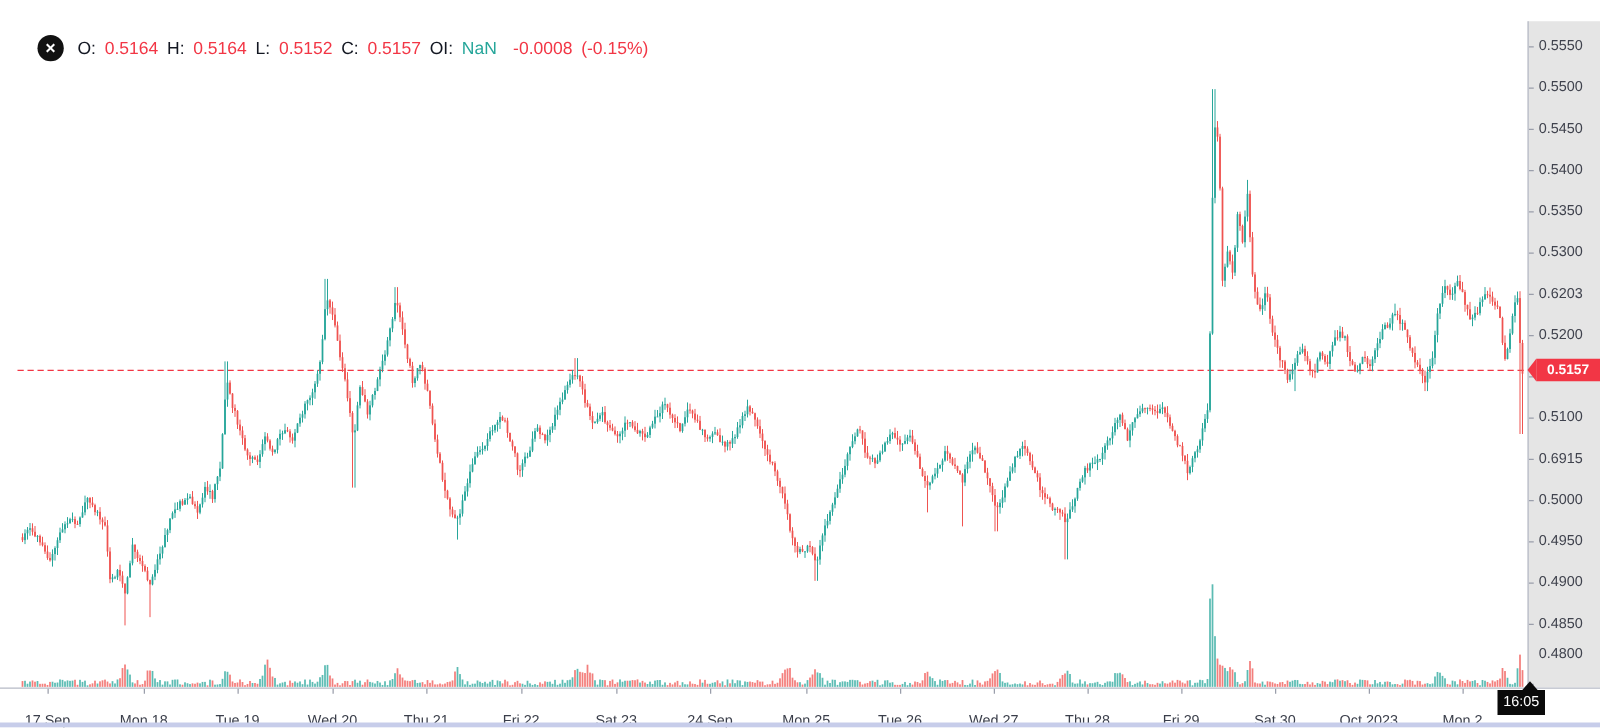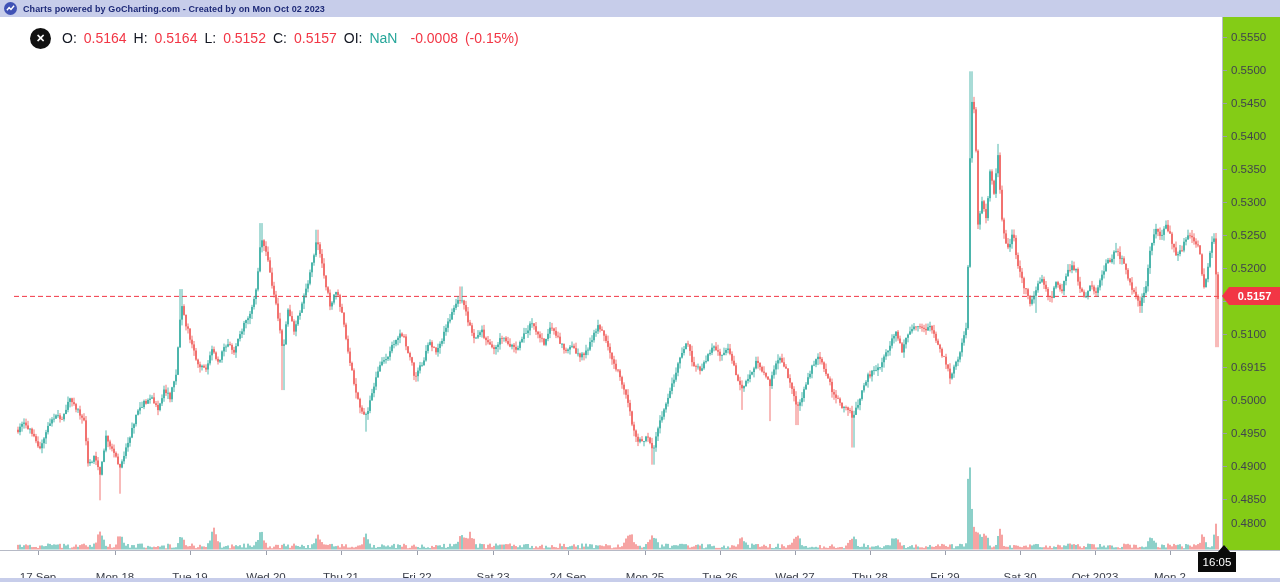--- a/index.html
+++ b/index.html
@@ -15,21 +15,21 @@
   .hdr{position:absolute;left:30px;top:26px;height:24px;display:flex;align-items:center;gap:7px;
        font-size:14px;color:#131722;}
   .hdr .close{width:21px;height:21px;border-radius:50%;background:#111;color:#fff;font-size:11px;
        font-weight:700;display:flex;align-items:center;justify-content:center;margin-right:4px;cursor:pointer;}
   .hdr .sym{font-size:15px;font-weight:500;color:#131722;margin-right:6px;}
   .hdr .lab{color:#131722;}
   .hdr .red{color:#f23645;font-weight:500;}
   .hdr .teal{color:#26a69a;font-weight:500;}
   .hdr .chg{margin-left:6px;}
   
-  .price-axis{position:absolute;left:1222px;top:17px;width:58px;height:533px;background:#84cc16;
+  .price-axis{position:absolute;left:1222px;top:17px;width:58px;height:533px;background:#e5e5e5;
        border-left:1px solid #b6bac6;overflow:hidden;}
   .price-axis .plabel{position:absolute;left:8px;transform:translateY(-50%);font-size:11.5px;color:#40434e;}
   .price-axis .ptick{position:absolute;left:0;width:4px;height:1px;background:#9a9eab;}
   .time-axis{position:absolute;left:0;top:550px;width:1280px;height:28px;background:#fff;
        border-top:1px solid #b6bac6;}
   .time-axis .tlabel{position:absolute;top:20px;transform:translateX(-50%);font-size:11.5px;color:#3a3e4a;}
   .time-axis .ttick{position:absolute;top:0;width:1px;height:4px;background:#9a9eab;}
   
   .price-tag{position:absolute;left:1229px;top:287px;width:51px;height:18px;background:#f23645;
        color:#fff;font-size:11px;font-weight:700;display:flex;align-items:center;justify-content:center;z-index:5;}
@@ -41,28 +41,20 @@
   .time-tag-arrow{position:absolute;left:1217px;top:545px;width:0;height:0;z-index:6;
        border-left:7px solid transparent;border-right:7px solid transparent;border-bottom:8px solid #0a0a0a;}
   .bottom-strip{position:absolute;left:0;top:578px;width:1280px;height:4px;background:#c7cdea;}
   svg#plot{position:absolute;left:0;top:0;}
 </style>
 </head>
 <body>
 
 <div class="screen">
 
-  <div class="topbar">
-    <span class="logo">
-      <svg width="9" height="9" viewBox="0 0 10 10">
-          <polyline points="1,7 3.5,4 5.5,6 9,2" fill="none" stroke="#ffffff" stroke-width="1.6"></polyline>
-        </svg>
-    </span>
-    <span class="txt">Charts powered by GoCharting.com - Created by  on Mon Oct 02 2023</span>
-  </div>
 
   <div class="hdr">
     <span class="close">✕</span>
     <span class="lab">O:</span>
     <span class="red">0.5164</span>
     <span class="lab">H:</span>
     <span class="red">0.5164</span>
     <span class="lab">L:</span>
     <span class="red">0.5152</span>
     <span class="lab">C:</span>
@@ -1887,21 +1879,21 @@
       <div class="plabel" style="top: 53px;">0.5500</div>
       <div class="ptick" style="top: 86px;"></div>
       <div class="plabel" style="top: 86px;">0.5450</div>
       <div class="ptick" style="top: 119px;"></div>
       <div class="plabel" style="top: 119px;">0.5400</div>
       <div class="ptick" style="top: 152px;"></div>
       <div class="plabel" style="top: 152px;">0.5350</div>
       <div class="ptick" style="top: 185px;"></div>
       <div class="plabel" style="top: 185px;">0.5300</div>
       <div class="ptick" style="top: 218px;"></div>
-      <div class="plabel" style="top: 218px;">0.5250</div>
+      <div class="plabel" style="top: 218px;">0.6203</div>
       <div class="ptick" style="top: 251px;"></div>
       <div class="plabel" style="top: 251px;">0.5200</div>
       <div class="ptick" style="top: 284px;"></div>
       <div class="plabel" style="top: 284px;">0.5150</div>
       <div class="ptick" style="top: 317px;"></div>
       <div class="plabel" style="top: 317px;">0.5100</div>
       <div class="ptick" style="top: 350px;"></div>
       <div class="plabel" style="top: 350px;">0.6915</div>
       <div class="ptick" style="top: 383px;"></div>
       <div class="plabel" style="top: 383px;">0.5000</div>

